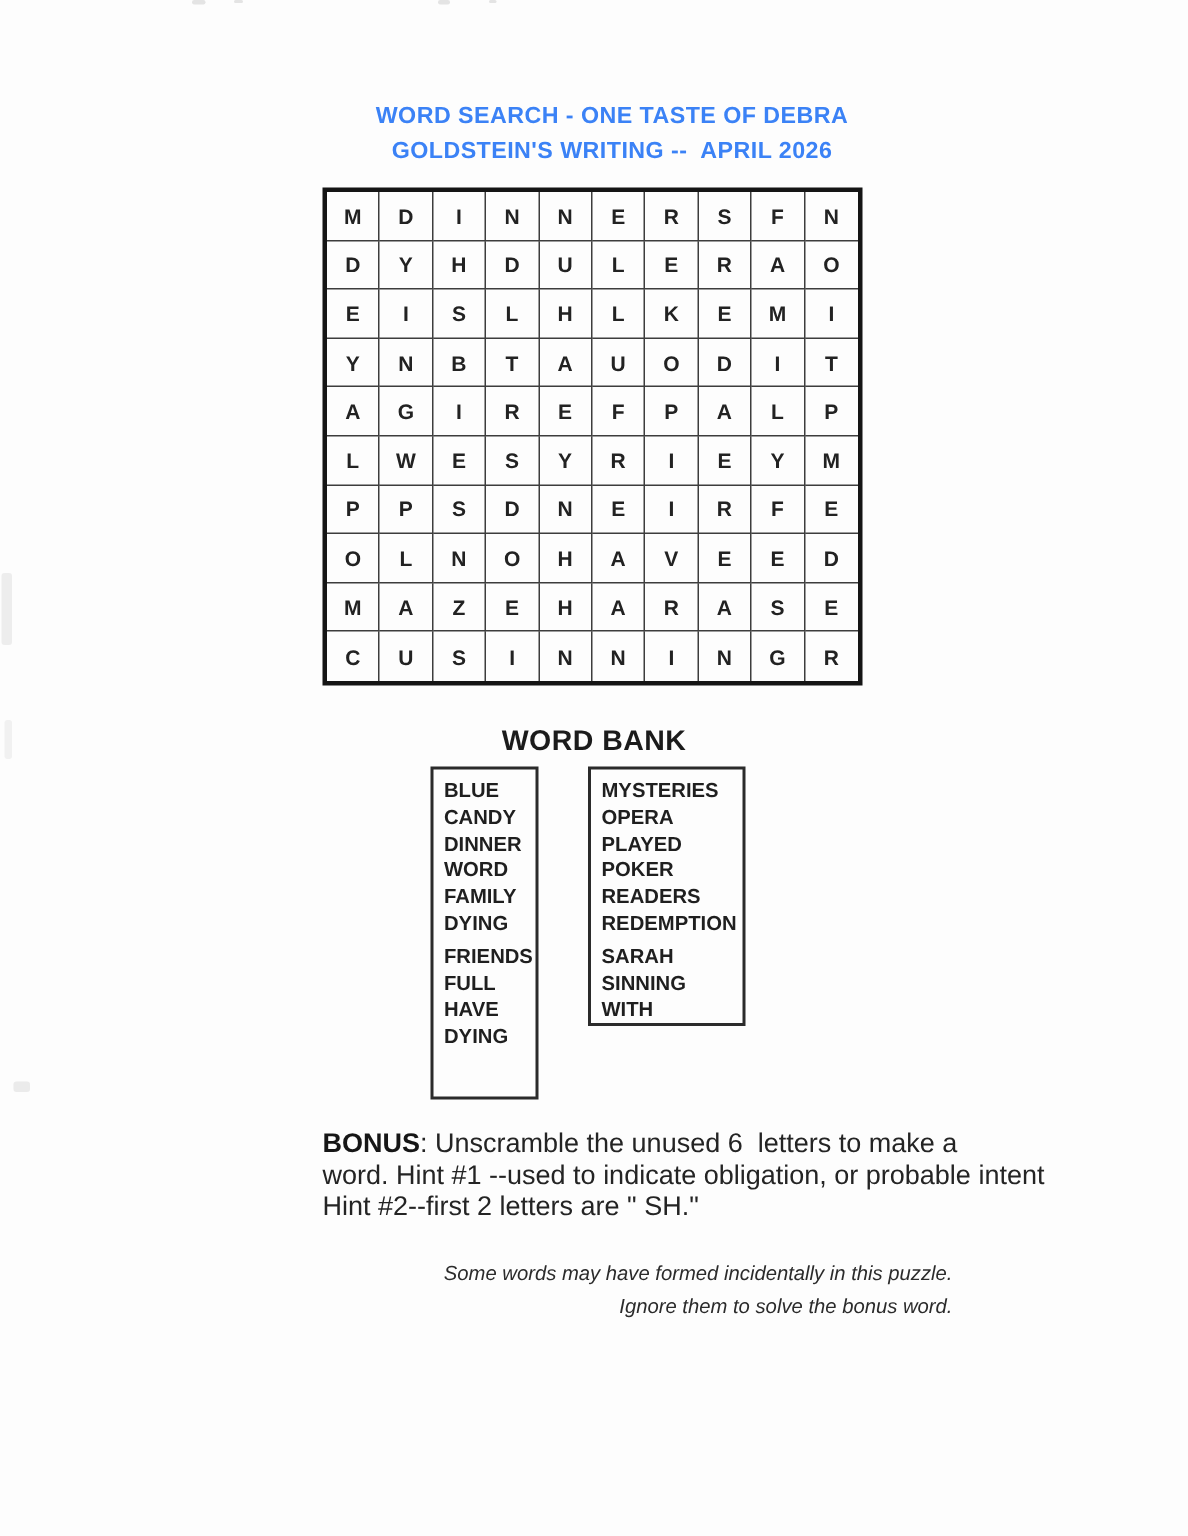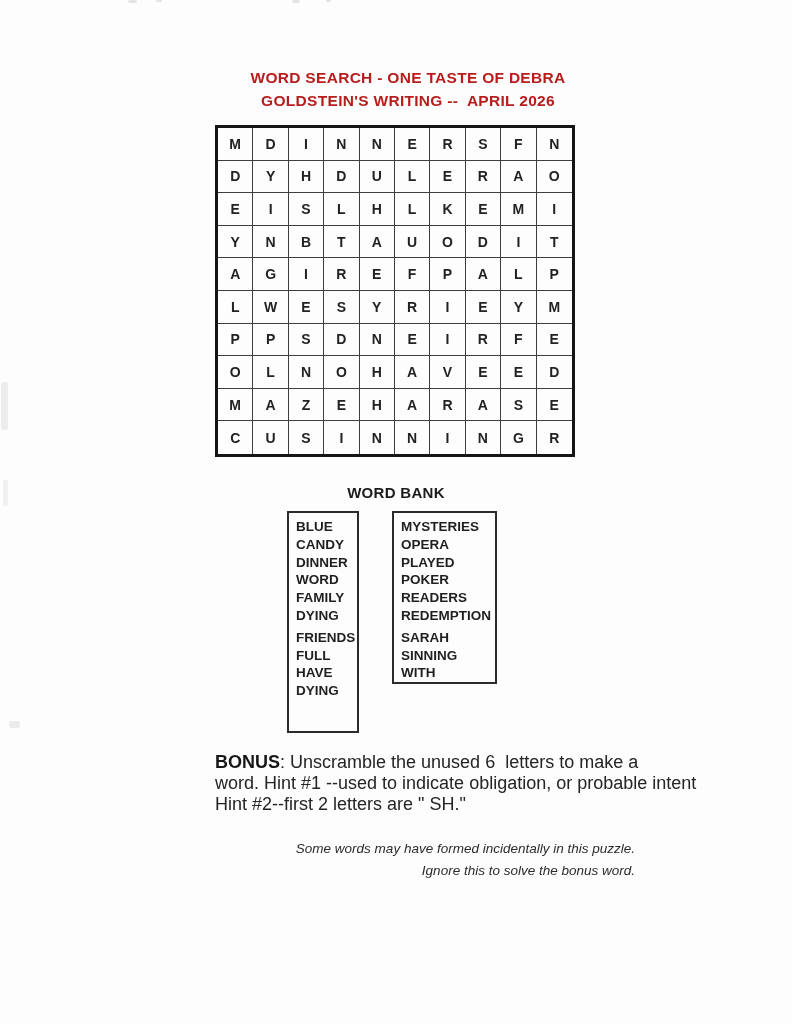--- a/index.html
+++ b/index.html
@@ -20,21 +20,21 @@
     left: 0;
     width: 792px;
     text-align: center;
   }
   .title-line {
     font-size: 15.5px;
     font-weight: 700;
     line-height: 23px;
     letter-spacing: 0.3px;
     white-space: pre;
-    color: #b91c1c;
+    color: #3b82f6;
     margin-left: 24px;
   }
 
   
   .ws-grid {
     position: absolute;
     left: 215px;
     top: 125px;
     display: grid;
     grid-template-columns: repeat(10, 35.4px);
@@ -56,21 +56,21 @@
   .cell:nth-child(10n) { border-right: none; }
   .cell:nth-child(n+91) { border-bottom: none; }
 
   
   .wb-heading {
     position: absolute;
     top: 484px;
     left: 0;
     width: 792px;
     text-align: center;
-    font-size: 15px;
+    font-size: 19px;
     font-weight: 700;
     letter-spacing: 0.3px;
     color: #1b1b1b;
   }
   .wb-box {
     position: absolute;
     box-sizing: border-box;
     border: 2px solid #2b2b2b;
     background: #fdfdfd;
     padding: 5px 0 0 7px;
@@ -274,16 +274,16 @@
     </div>
 
   <div class="bonus-block">
     <div class="bonus-line"><b>BONUS</b><span>: Unscramble the unused 6  letters to make a</span></div>
     <div class="bonus-line">word. Hint #1 --used to indicate obligation, or probable intent</div>
     <div class="bonus-line">Hint #2--first 2 letters are " SH."</div>
   </div>
 
   <div class="note-block">
     <div class="note-line first">Some words may have formed incidentally in this puzzle.</div>
-    <div class="note-line">Ignore this to solve the bonus word.</div>
+    <div class="note-line">Ignore them to solve the bonus word.</div>
   </div>
 
 </div>
 
 </body></html>

